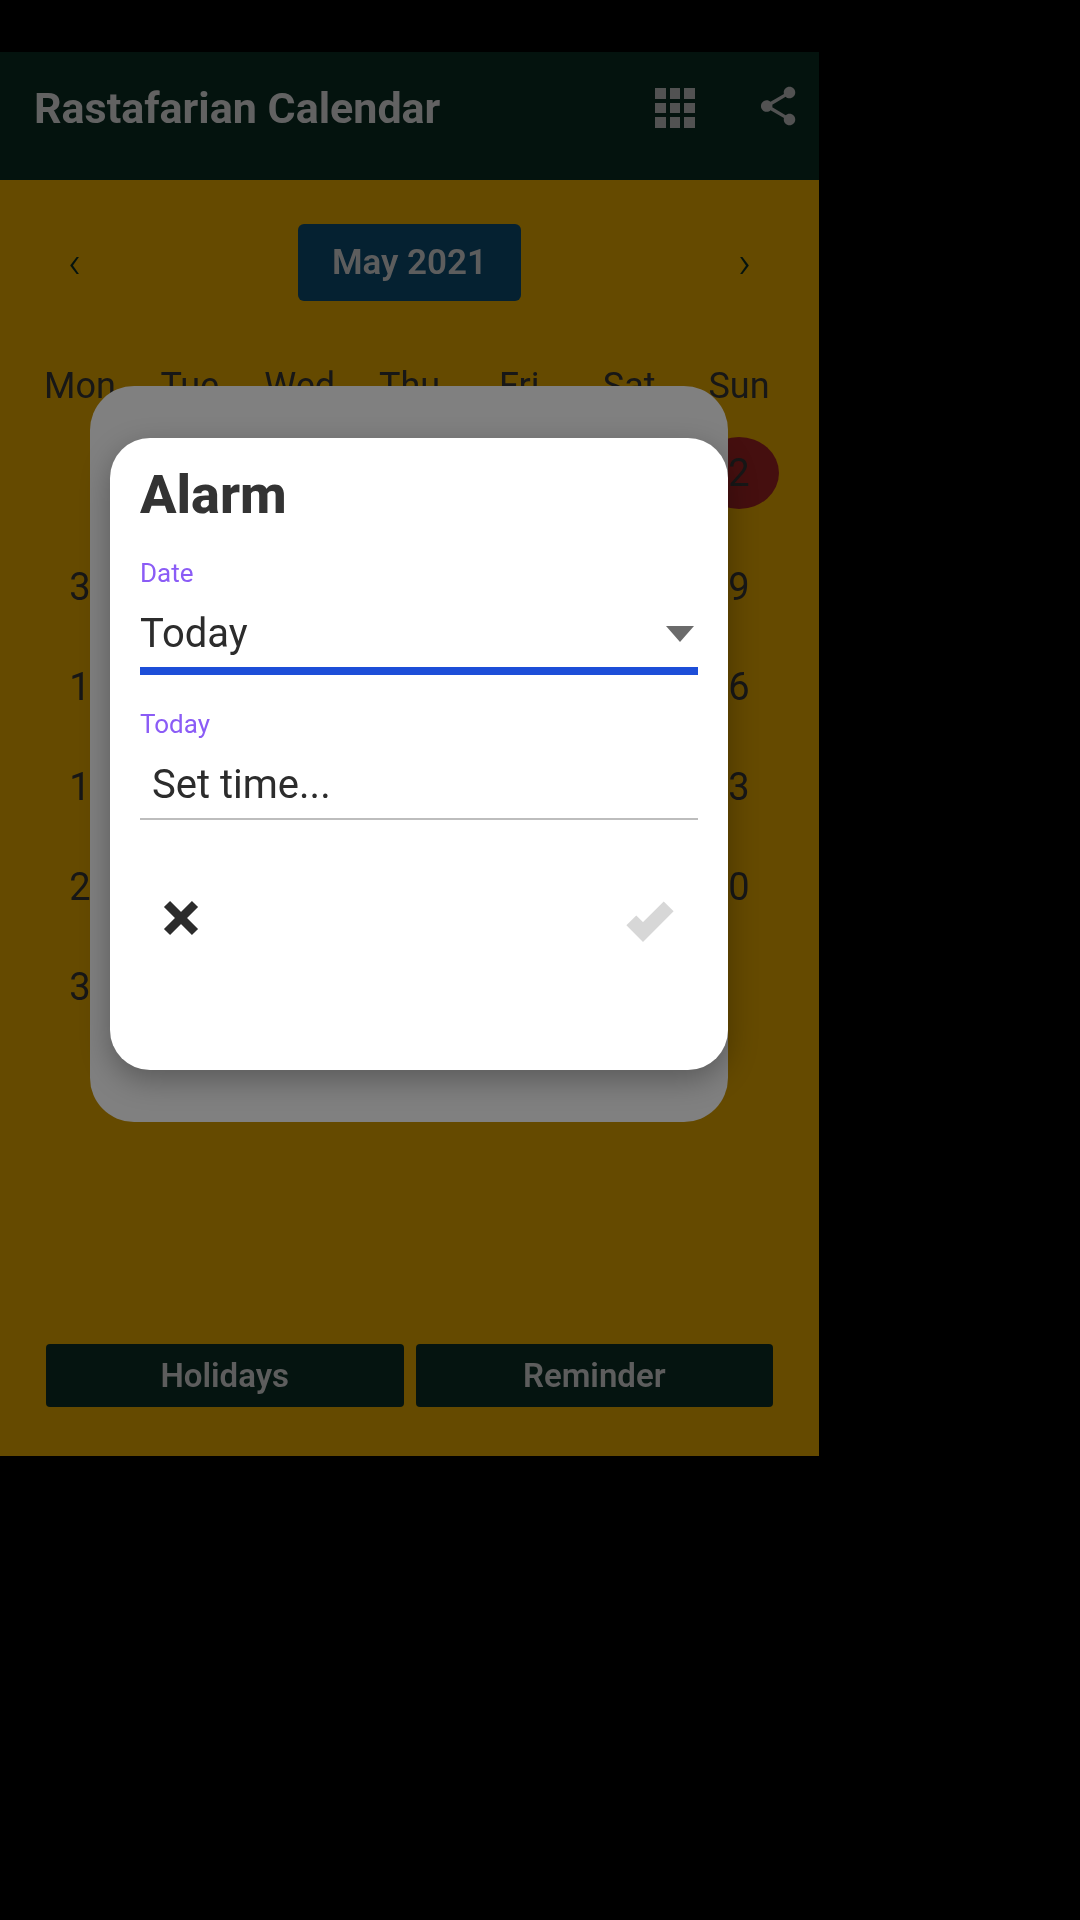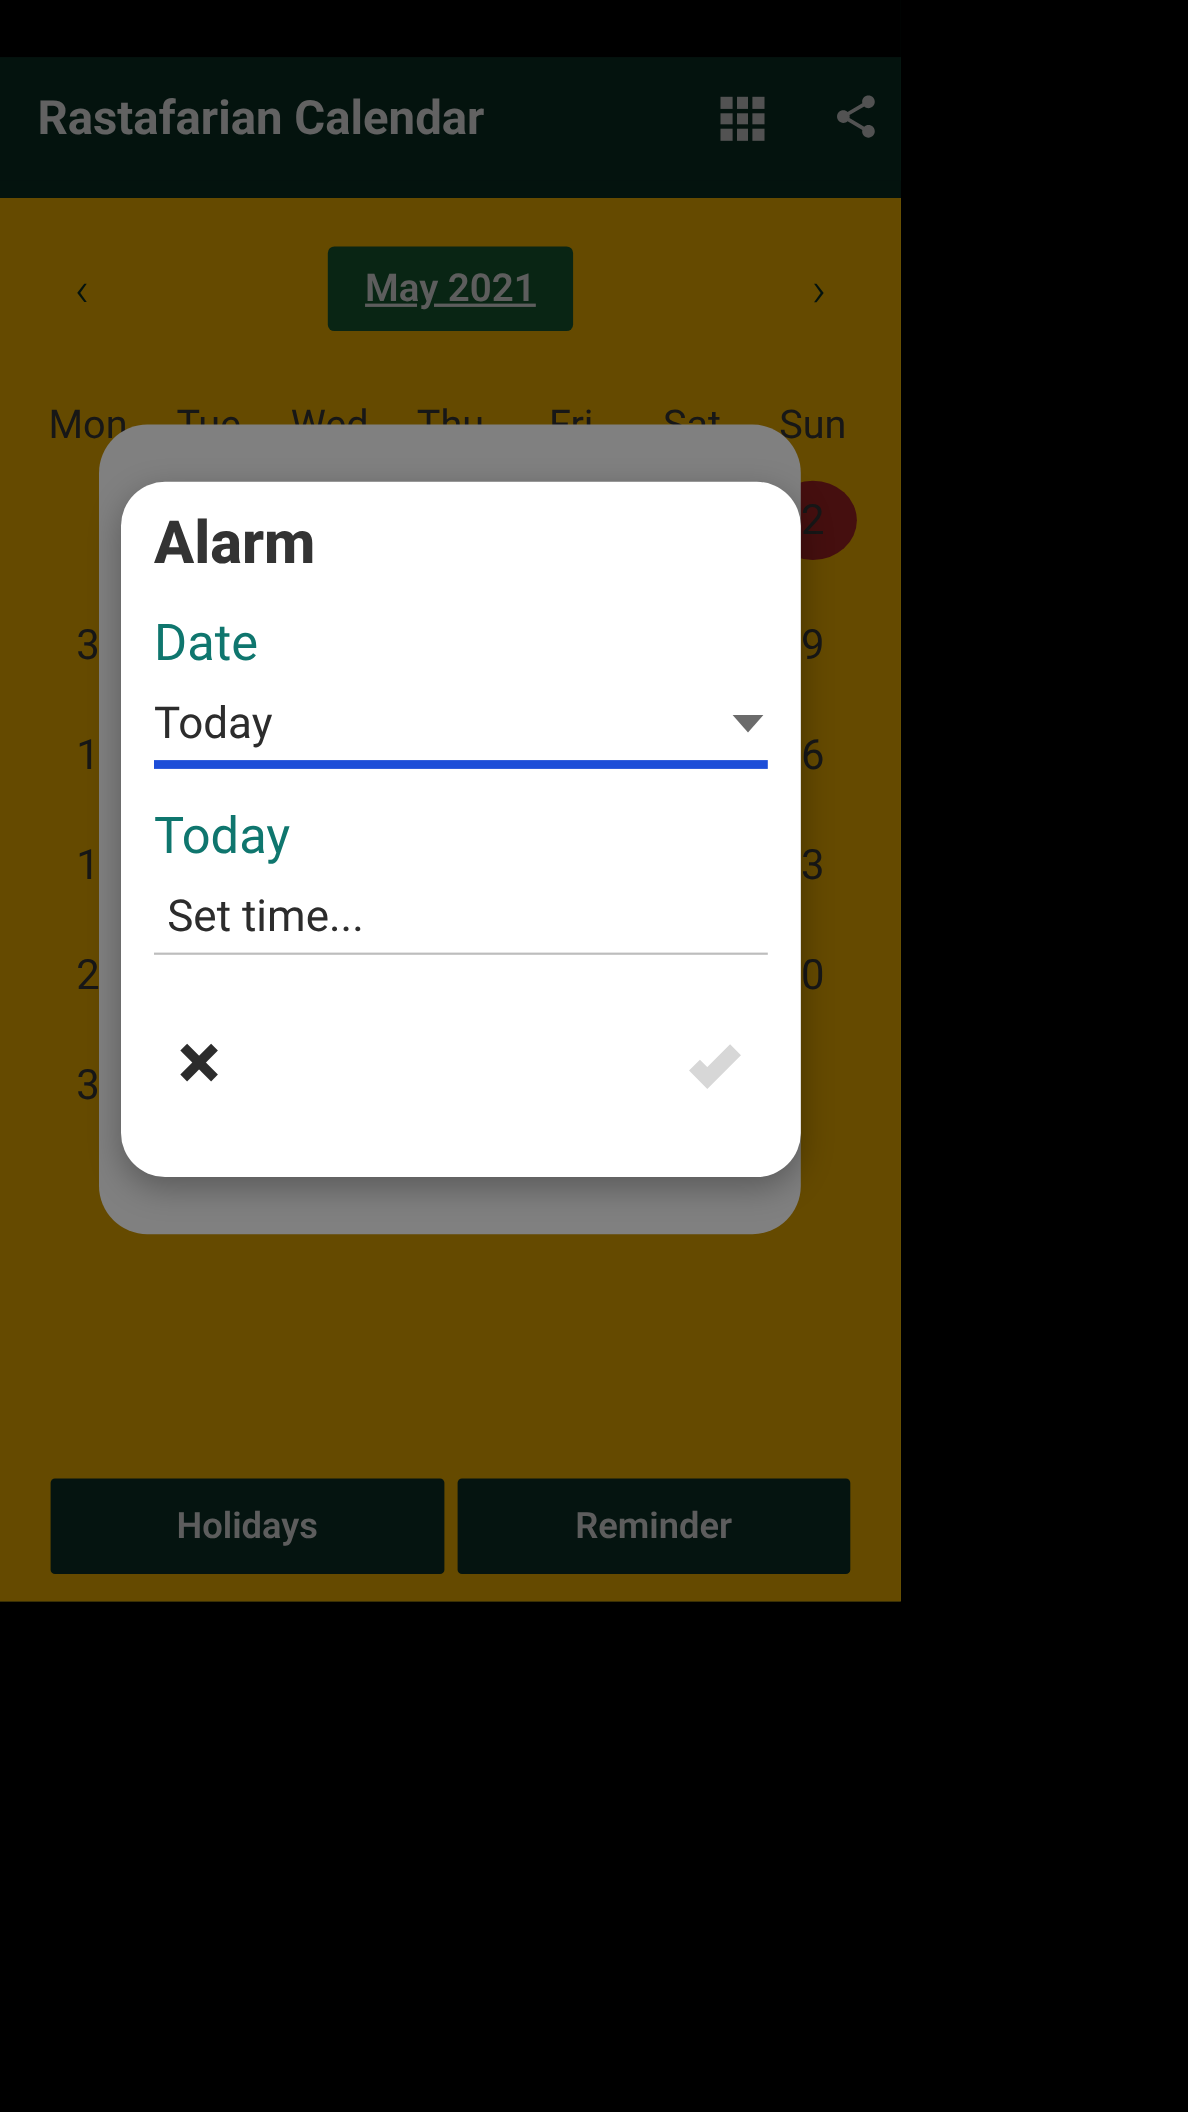--- a/index.html
+++ b/index.html
@@ -21,32 +21,32 @@
   .grid-icon { width: 40px; height: 40px; display: grid; grid-template-columns: repeat(3,1fr); grid-template-rows: repeat(3,1fr); gap: 4px; }
   .grid-icon span { background: #b7b7b7; }
   .share-icon svg { width: 46px; height: 46px; fill: #b7b7b7; }
 
   .calendar-area {
     position: absolute; top: 180px; left: 0; right: 0; bottom: 0;
     background: #e0a500; padding-top: 44px;
   }
   .month-nav { display: flex; align-items: center; justify-content: space-between; padding: 0 68px; }
   .chev { font-size: 44px; color: #0a2a20; font-weight: 300; }
-  .month-pill { background: #14532d; color: #cfcfcf; font-size: 35px; font-weight: 600; padding: 18px 34px; border-radius: 6px; text-decoration: underline; }
+  .month-pill { background: #0c4a6e; color: #cfcfcf; font-size: 35px; font-weight: 600; padding: 18px 34px; border-radius: 6px; }
 
   .weekdays { display: flex; justify-content: space-between; padding: 0 40px; margin-top: 64px; color: #333; font-size: 36px; }
   .weekdays span { width: 80px; text-align: center; }
 
   .grid-days { padding: 0 40px; margin-top: 30px; }
   .day-row { display: flex; justify-content: space-between; margin-bottom: 56px; }
   .day-row span { width: 80px; text-align: center; font-size: 38px; color: #333; }
   .today-dot { background: #922; color: #fff; border-radius: 50%; width: 72px; height: 72px; display: inline-flex; align-items: center; justify-content: center; }
 
   .bottom-buttons { position: absolute; left: 46px; right: 46px; top: 1164px; display: flex; gap: 12px; }
-  .bbtn { flex: 1; background: #0c2e24; color: #cfcfcf; font-size: 33px; font-weight: 600; text-align: center; padding: 24px 6px; border-radius: 4px; }
+  .bbtn { flex: 1; background: #0c2e24; color: #cfcfcf; font-size: 33px; font-weight: 600; text-align: center; padding: 12px 6px; border-radius: 4px; }
   .bbtn.middle { flex: 1.3; }
 
   .radio-row { position: absolute; top: 1300px; left: 0; right: 0; display: flex; justify-content: space-around; align-items: center; }
   .radio-item { display: flex; align-items: center; gap: 20px; }
   .radio { width: 52px; height: 52px; border-radius: 50%; border: 4px solid #0a2a20; display: flex; align-items: center; justify-content: center; }
   .radio.checked { background: #0a2a20; }
   .radio.checked::after { content: "✓"; color: #cfcfcf; font-size: 32px; font-weight: 700; }
   .radio-label { font-size: 36px; font-weight: 700; color: #2a2a2a; }
   .amharic { font-size: 32px; font-weight: 700; }
 
@@ -67,21 +67,21 @@
     position: absolute;
     left: 110px; top: 438px;
     width: 618px; height: 632px;
     background: #fff;
     border-radius: 40px;
     padding: 25px 0 10px 0;
     box-shadow: 0 10px 30px rgba(0,0,0,0.3);
   }
   .dialog-inner { padding: 0 30px; }
   .dialog-title { font-size: 54px; font-weight: 800; color: #333; margin-bottom: 32px; }
-  .field-label { font-size: 46px; color: #0f766e; margin-bottom: 22px; }
+  .field-label { font-size: 26px; color: #8b5cf6; margin-bottom: 22px; }
   .select-row {
     display: flex; align-items: center; justify-content: space-between;
     border-bottom: 8px solid #1d4ed8; padding-bottom: 10px; margin-bottom: 34px;
   }
   .select-row.nb { border-bottom: 2px solid #bdbdbd; }
   .select-value { font-size: 40px; color: #2c2c2c; }
   .caret-down {
     width: 0; height: 0; border-left: 14px solid transparent; border-right: 14px solid transparent;
     border-top: 16px solid #6b6b6b; margin-right: 4px;
   }

